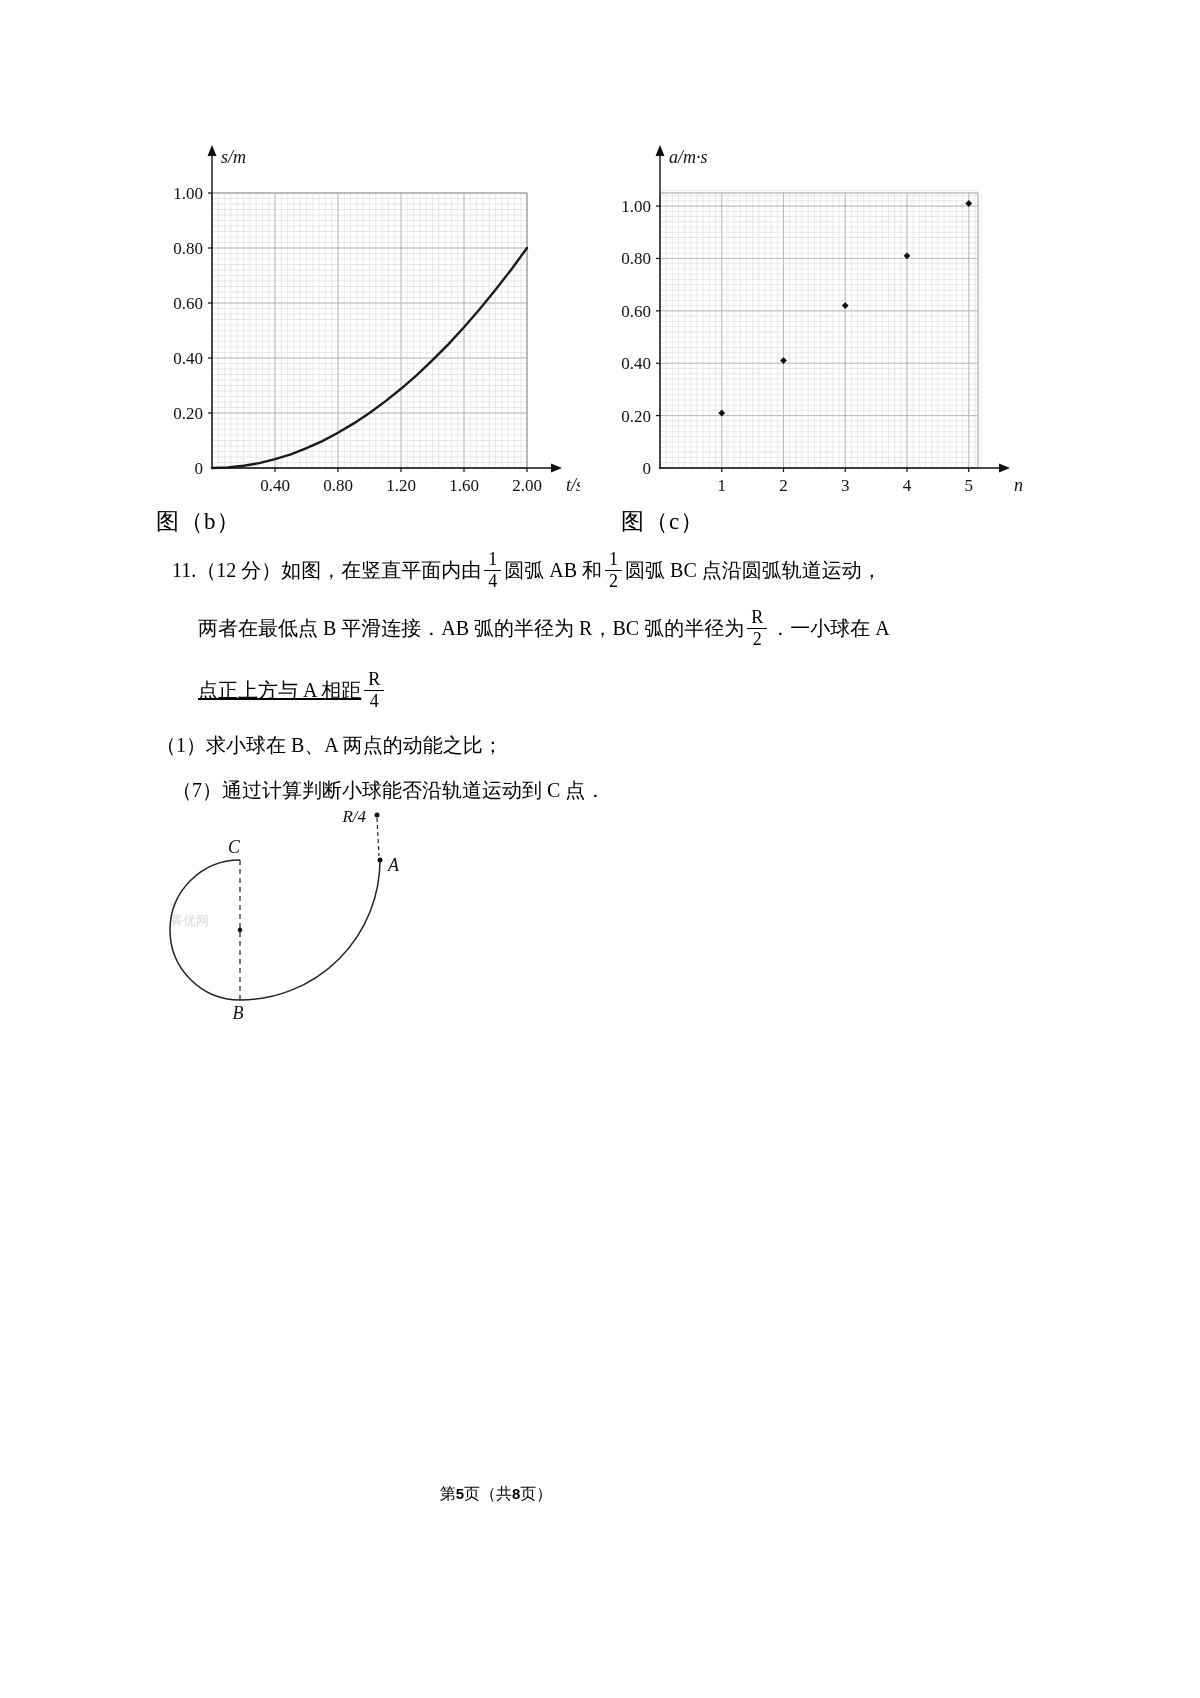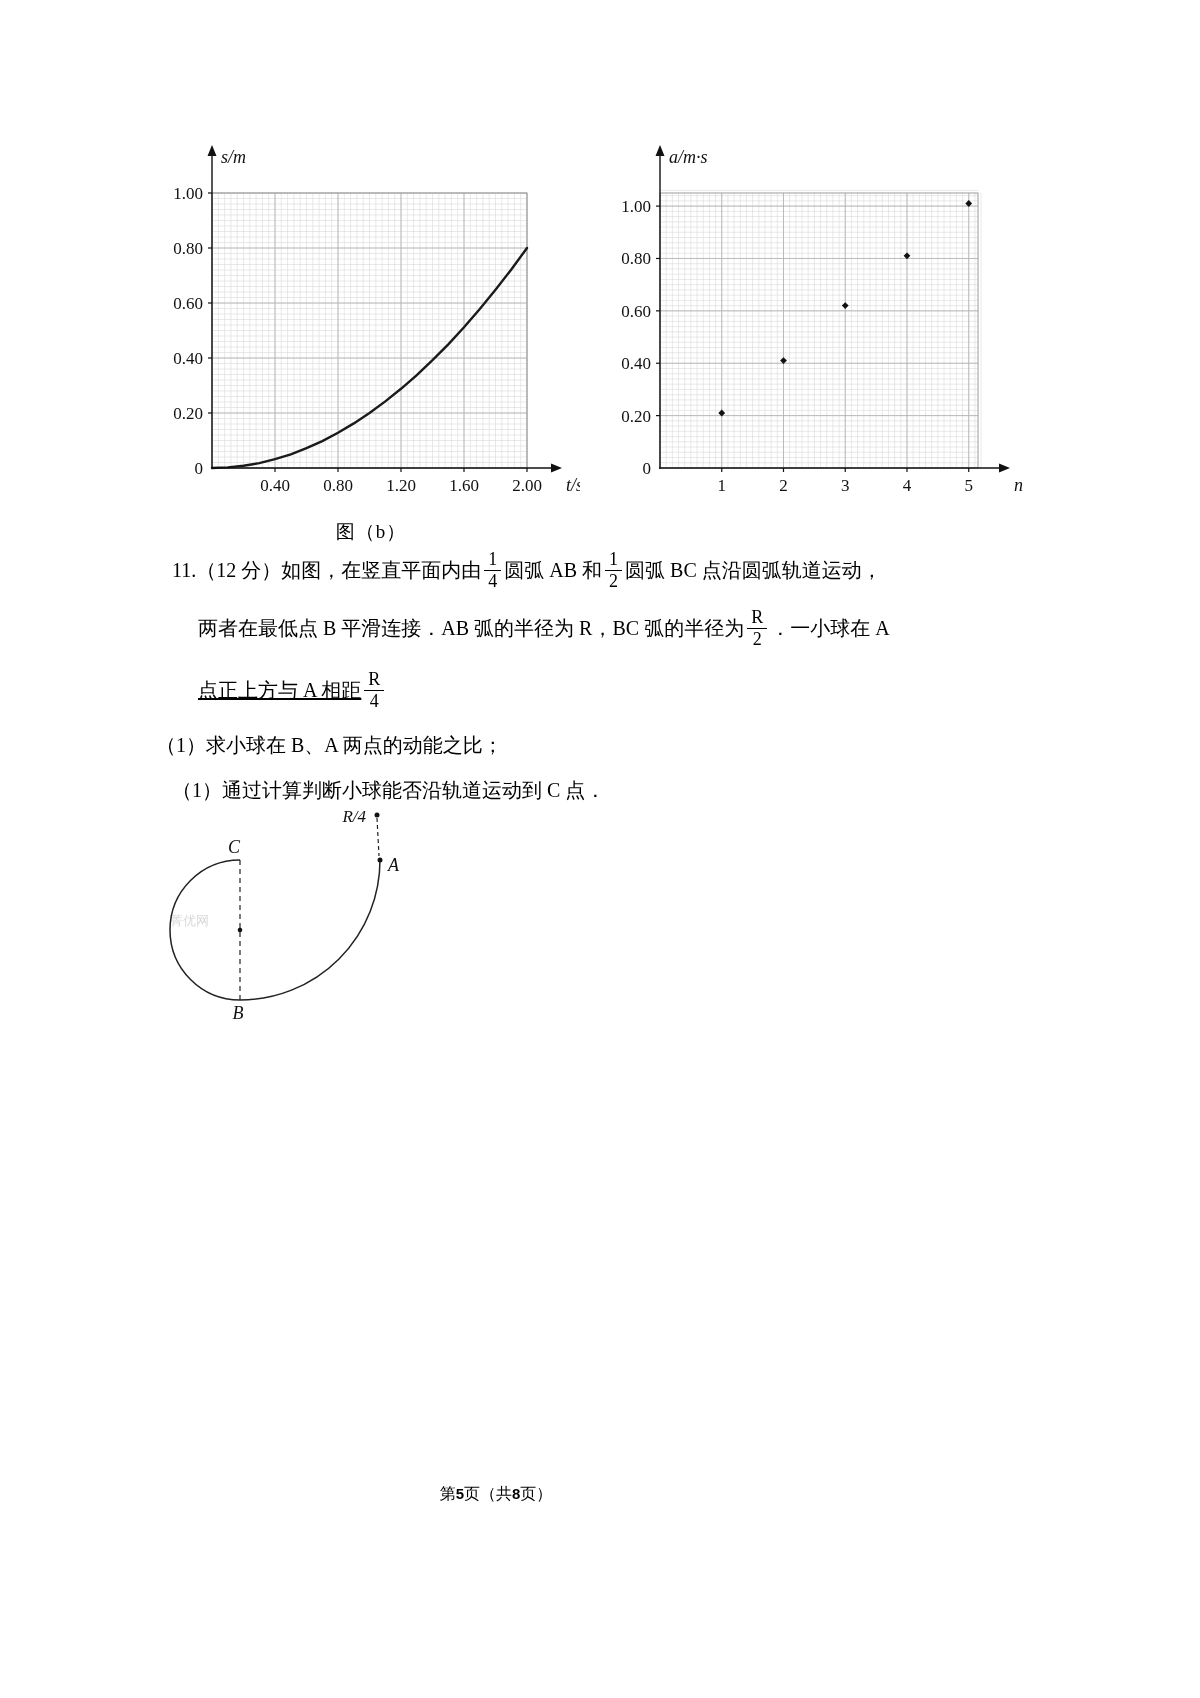--- a/index.html
+++ b/index.html
@@ -1,20 +1,20 @@
 <!DOCTYPE html>
 <html><head>
 <meta charset="utf-8">
 <style>
   html,body{margin:0;padding:0;}
   body{width:1200px;height:1698px;background:#ffffff;position:relative;overflow:hidden;
        font-family:"Liberation Serif",serif;color:#000;}
   .chart-box{position:absolute;}
   .chart-box svg{display:block;font-family:"Liberation Serif",serif;}
-  .caption{width:430px;text-align:center;font-size:19px;margin-top:19px;padding-left:6px;letter-spacing:1px;}
+  .caption{width:430px;text-align:left;font-size:23px;margin-top:6px;padding-left:6px;letter-spacing:1px;}
   .t{position:absolute;font-size:20px;white-space:nowrap;line-height:1.3;}
   .frac{display:inline-flex;flex-direction:column;align-items:center;vertical-align:middle;
         line-height:1.05;font-size:18px;margin:0 3px;transform:translateY(-2px);}
   .frac .num{border-bottom:1.3px solid #000;padding:0 4px 1px;}
   .frac .den{padding-top:1px;}
   .footer{position:absolute;top:1484px;left:0;width:992px;text-align:center;font-size:16px;}
   .footer b{font-family:"Liberation Sans",sans-serif;font-size:15px;}
   .diagram{position:absolute;left:150px;top:795px;}
 </style>
 </head>
@@ -315,20 +315,21 @@
         <text x="168.49514563106794" y="356" text-anchor="middle" font-size="17" fill="#111">2</text>
         <line x1="230.24271844660194" y1="333" x2="230.24271844660194" y2="337" stroke="#111" stroke-width="1.2"></line>
         <text x="230.24271844660194" y="356" text-anchor="middle" font-size="17" fill="#111">3</text>
         <line x1="291.9902912621359" y1="333" x2="291.9902912621359" y2="337" stroke="#111" stroke-width="1.2"></line>
         <text x="291.9902912621359" y="356" text-anchor="middle" font-size="17" fill="#111">4</text>
         <line x1="353.7378640776699" y1="333" x2="353.7378640776699" y2="337" stroke="#111" stroke-width="1.2"></line>
         <text x="353.7378640776699" y="356" text-anchor="middle" font-size="17" fill="#111">5</text>
         <text x="54" y="28" font-size="18" font-style="italic" fill="#111">a/m·s</text>
         <text x="399" y="356" font-size="18" font-style="italic" fill="#111">n</text>
       </svg>
+    <div class="caption">图（c）</div>
   </div>
 
   <div class="t" style="left:160px;top:552px;margin-left:12px;">
     <span>11.（12 分）如图，在竖直平面内由</span><span class="frac">
         <span class="num">1</span>
         <span class="den">4</span>
       </span><span>圆弧 AB 和</span><span class="frac">
         <span class="num">1</span>
         <span class="den">2</span>
       </span><span>圆弧 BC 点沿圆弧轨道运动，</span>
@@ -342,21 +343,21 @@
   </div>
 
   <div class="t" style="left:198px;top:672px;text-decoration:underline;">
     <span>点正上方与 A 相距</span><span class="frac">
         <span class="num">R</span>
         <span class="den">4</span>
       </span>
   </div>
 
   <div class="t" style="left:156px;top:732px;">（1）求小球在 B、A 两点的动能之比；</div>
-  <div class="t" style="left:172px;top:777px;">（1）通过计算判断小球能否沿轨道运动到 C 点．</div>
+  <div class="t" style="left:172px;top:777px;">（7）通过计算判断小球能否沿轨道运动到 C 点．</div>
 
   <svg class="diagram" width="310" height="240">
     <text x="20" y="130" font-size="13" fill="#cfcfcf" opacity="0.8">菁优网</text>
     <path d="M 90 65 A 70 70 0 0 0 90 205" fill="none" stroke="#222" stroke-width="1.5"></path>
     <path d="M 230 65 A 140 140 0 0 1 90 205" fill="none" stroke="#222" stroke-width="1.5"></path>
     <line x1="90" y1="65" x2="90" y2="205" stroke="#222" stroke-width="1.2" stroke-dasharray="5 4"></line>
     <line x1="227" y1="23" x2="229" y2="61" stroke="#222" stroke-width="1.2" stroke-dasharray="4 3"></line>
     <circle cx="90" cy="135" r="2.3" fill="#111"></circle>
     <circle cx="230" cy="65" r="2.5" fill="#111"></circle>
     <circle cx="227" cy="20" r="2.5" fill="#111"></circle>

